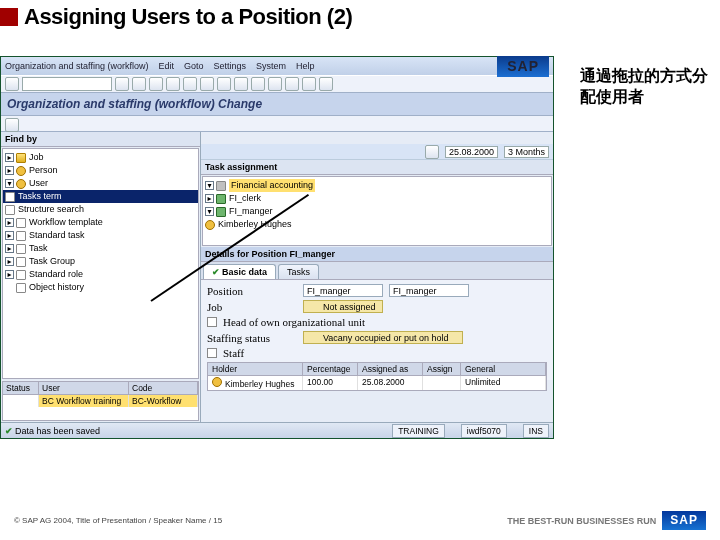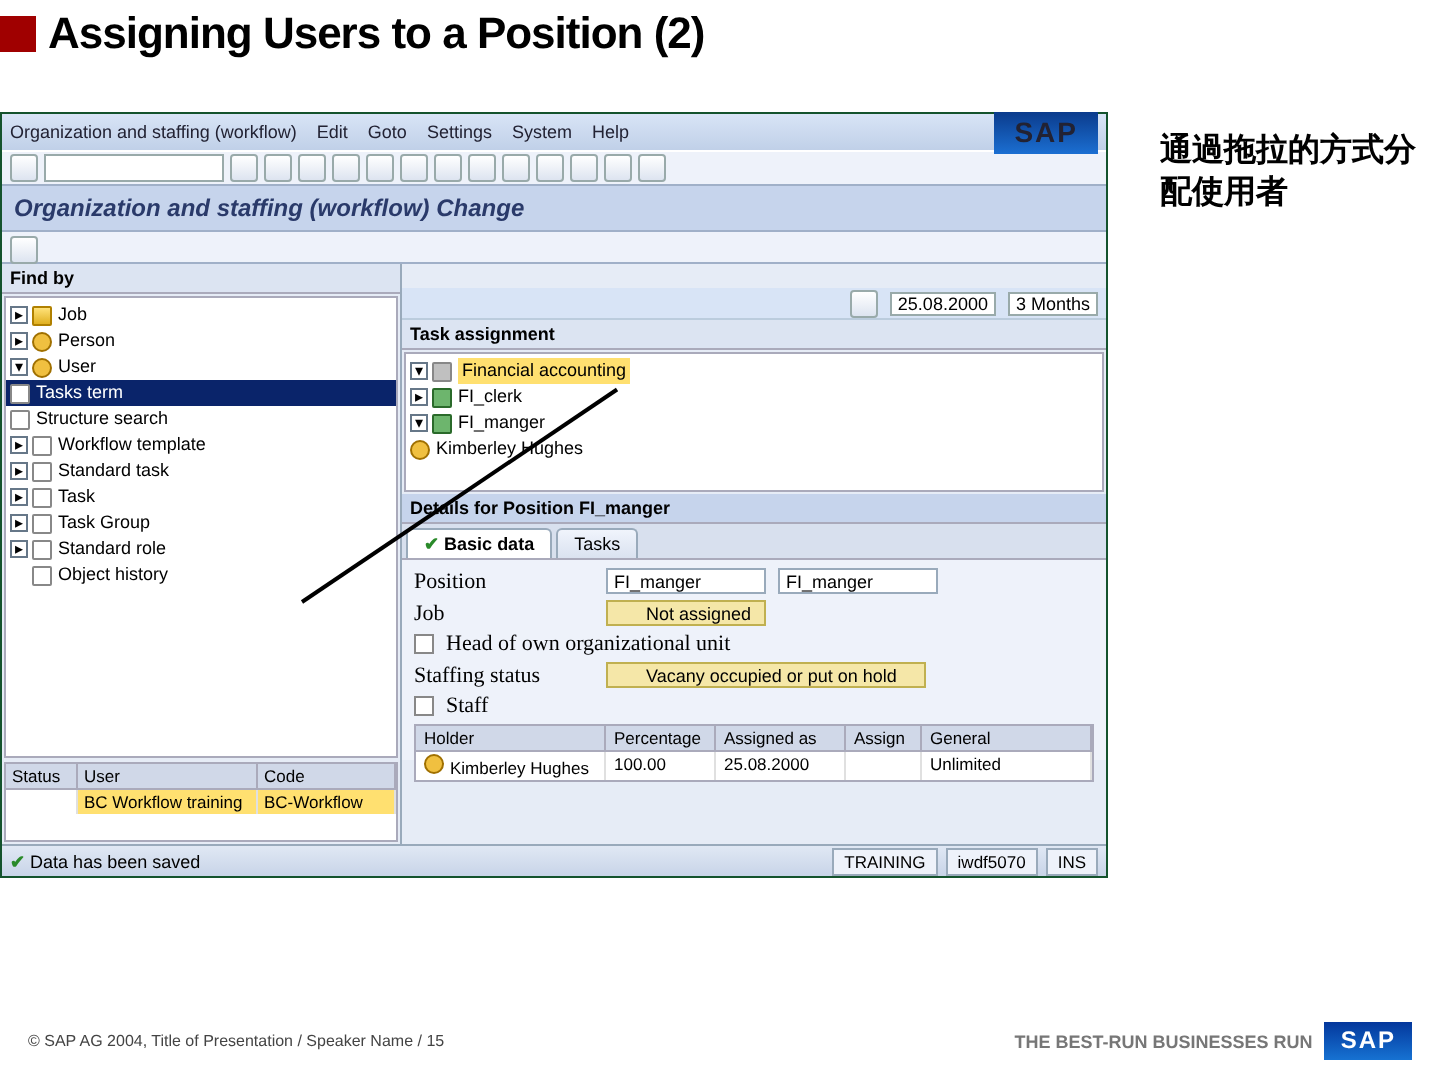--- a/index.html
+++ b/index.html
@@ -48,21 +48,21 @@
   .form-area { background:#eef2fa; padding:4px 6px; height: 100px; position: relative; }
   .frow { display:flex; align-items:center; margin-bottom:3px; gap:6px; }
   .flab { width: 90px; font-size:11px;font-family:Liberation Serif, serif; }
   .fin { background:#fff; border:1px solid #9ab; height:13px; padding:0 3px; font-size:9px; display:inline-flex; align-items:center; }
   .readonly { background:#f5e7a8; border:1px solid #c0b050;padding-left:19px; }
   .subtable-head { display:flex; background:#d0d8e8; border:1px solid #aab; margin-top:2px; }
   .subtable-head div { padding:1px 4px; border-right:1px solid #aab; font-size:8.5px; }
   .subtable-row { display:flex; background:#fff; border:1px solid #aab; border-top:none; }
   .subtable-row div { padding:1px 4px; border-right:1px solid #e0e0e0; font-size:8.5px; }
   .statusbar { background:linear-gradient(#e0e8f4,#c8d4e8); border-top:1px solid #9ab; padding:2px 4px; display:flex; align-items:center; justify-content:space-between; font-size:9px; height:16px; }
-  .status-boxes { display:flex; gap:4px; }
+  .status-boxes { display:flex; gap:16px; }
   .status-boxes span { border:1px solid #9ab; background:#eef2fa; padding:1px 5px; font-size:8.5px; }
   .dragline { position:absolute; left:150px; top:243px; width:190px; height:1px; border-top:2px solid #000; transform: rotate(-34deg); transform-origin: left center; pointer-events:none; }
   .footer { position:absolute; left:14px; bottom:10px; width:692px; display:flex; align-items:center; justify-content:space-between; }
   .footer-left { font-size:8px; color:#444; }
   .footer-right { display:flex; align-items:center; gap:6px; font-size:9px; color:#777; font-weight:700; }
   .saplogo { background:linear-gradient(#03379c,#1672d2); color:#fff; font-weight:900; padding:2px 8px 3px 8px; font-size:12px; letter-spacing:1px; }
 </style>
 </head>
 <body>
 

